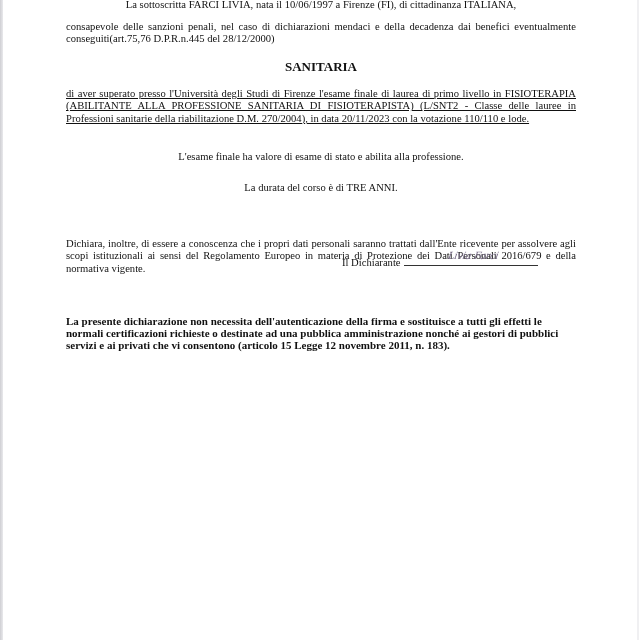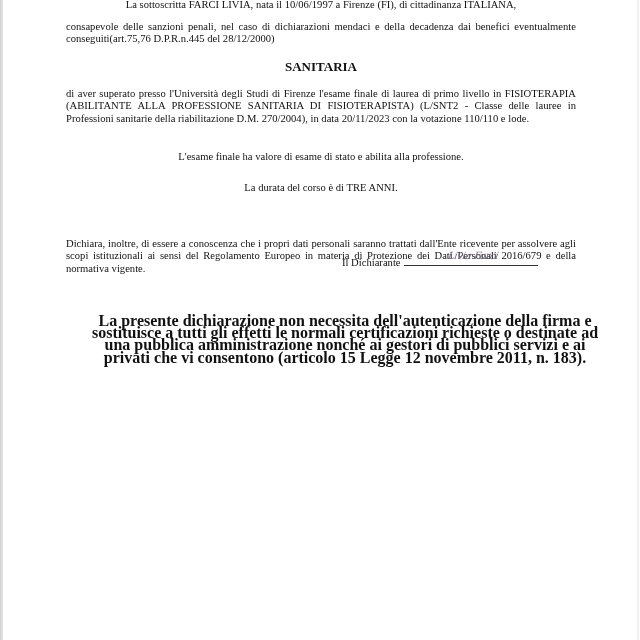--- a/index.html
+++ b/index.html
@@ -36,37 +36,37 @@
       height: 9px; margin-left: 3px; position: relative;
     }
     .signature {
       position: absolute; left: 44px; top: -6px;
       font-family: "DejaVu Serif", serif; font-style: italic;
       font-size: 10px; color: #7a6f8a; transform: skewX(-12deg);
       letter-spacing: -0.3px;
     }
     .footer-note {
       position: absolute; top: 315px; left: 0; width: 510px;
-      text-align: center; font-weight: bold; font-size: 16px; line-height: 12.2px; margin-left: 24px;
+      font-weight: bold; font-size: 11px; line-height: 12.2px;
     }
   </style>
 </head>
 <body>
 
 <div class="edge-left"></div>
 <div class="edge-right"></div>
 
 <div class="page">
   <p class="p nojust" style="top:-1px;">La sottoscritta FARCI LIVIA, nata il 10/06/1997 a Firenze (FI), di cittadinanza ITALIANA,</p>
 
   <p class="p" style="top:21px;">consapevole delle sanzioni penali, nel caso di dichiarazioni mendaci e della decadenza dai benefici eventualmente conseguiti(art.75,76 D.P.R.n.445 del 28/12/2000)</p>
 
   <div class="title">SANITARIA</div>
 
-  <p class="p" style="top:88px;">di aver superato presso l'Università degli Studi di Firenze l'esame finale di laurea di primo livello in FISIOTERAPIA (ABILITANTE ALLA PROFESSIONE SANITARIA DI FISIOTERAPISTA) (L/SNT2 - Classe delle lauree in Professioni sanitarie della riabilitazione  D.M. 270/2004), in data 20/11/2023 con la votazione 110/110 e lode.</p>
+  <p class="p" style="top:88px;text-decoration:underline;">di aver superato presso l'Università degli Studi di Firenze l'esame finale di laurea di primo livello in FISIOTERAPIA (ABILITANTE ALLA PROFESSIONE SANITARIA DI FISIOTERAPISTA) (L/SNT2 - Classe delle lauree in Professioni sanitarie della riabilitazione  D.M. 270/2004), in data 20/11/2023 con la votazione 110/110 e lode.</p>
 
   <p class="p nojust" style="top:151px;">L'esame finale ha valore di esame di stato e abilita alla professione.</p>
 
   <p class="p nojust" style="top:182px;">La durata del corso è di TRE ANNI.</p>
 
   <p class="p" style="top:194px;margin-top:44px;">Dichiara, inoltre, di essere a conoscenza che i propri dati personali saranno trattati dall'Ente ricevente per assolvere agli scopi istituzionali ai sensi del Regolamento Europeo in materia di Protezione dei Dati Personali 2016/679 e della normativa vigente.</p>
 
   <div class="sig-row">
     <div class="sig-right">
       <span>Il Dichiarante</span><span class="line" style="width:134px;"><span class="signature">Livia Farci</span></span>

